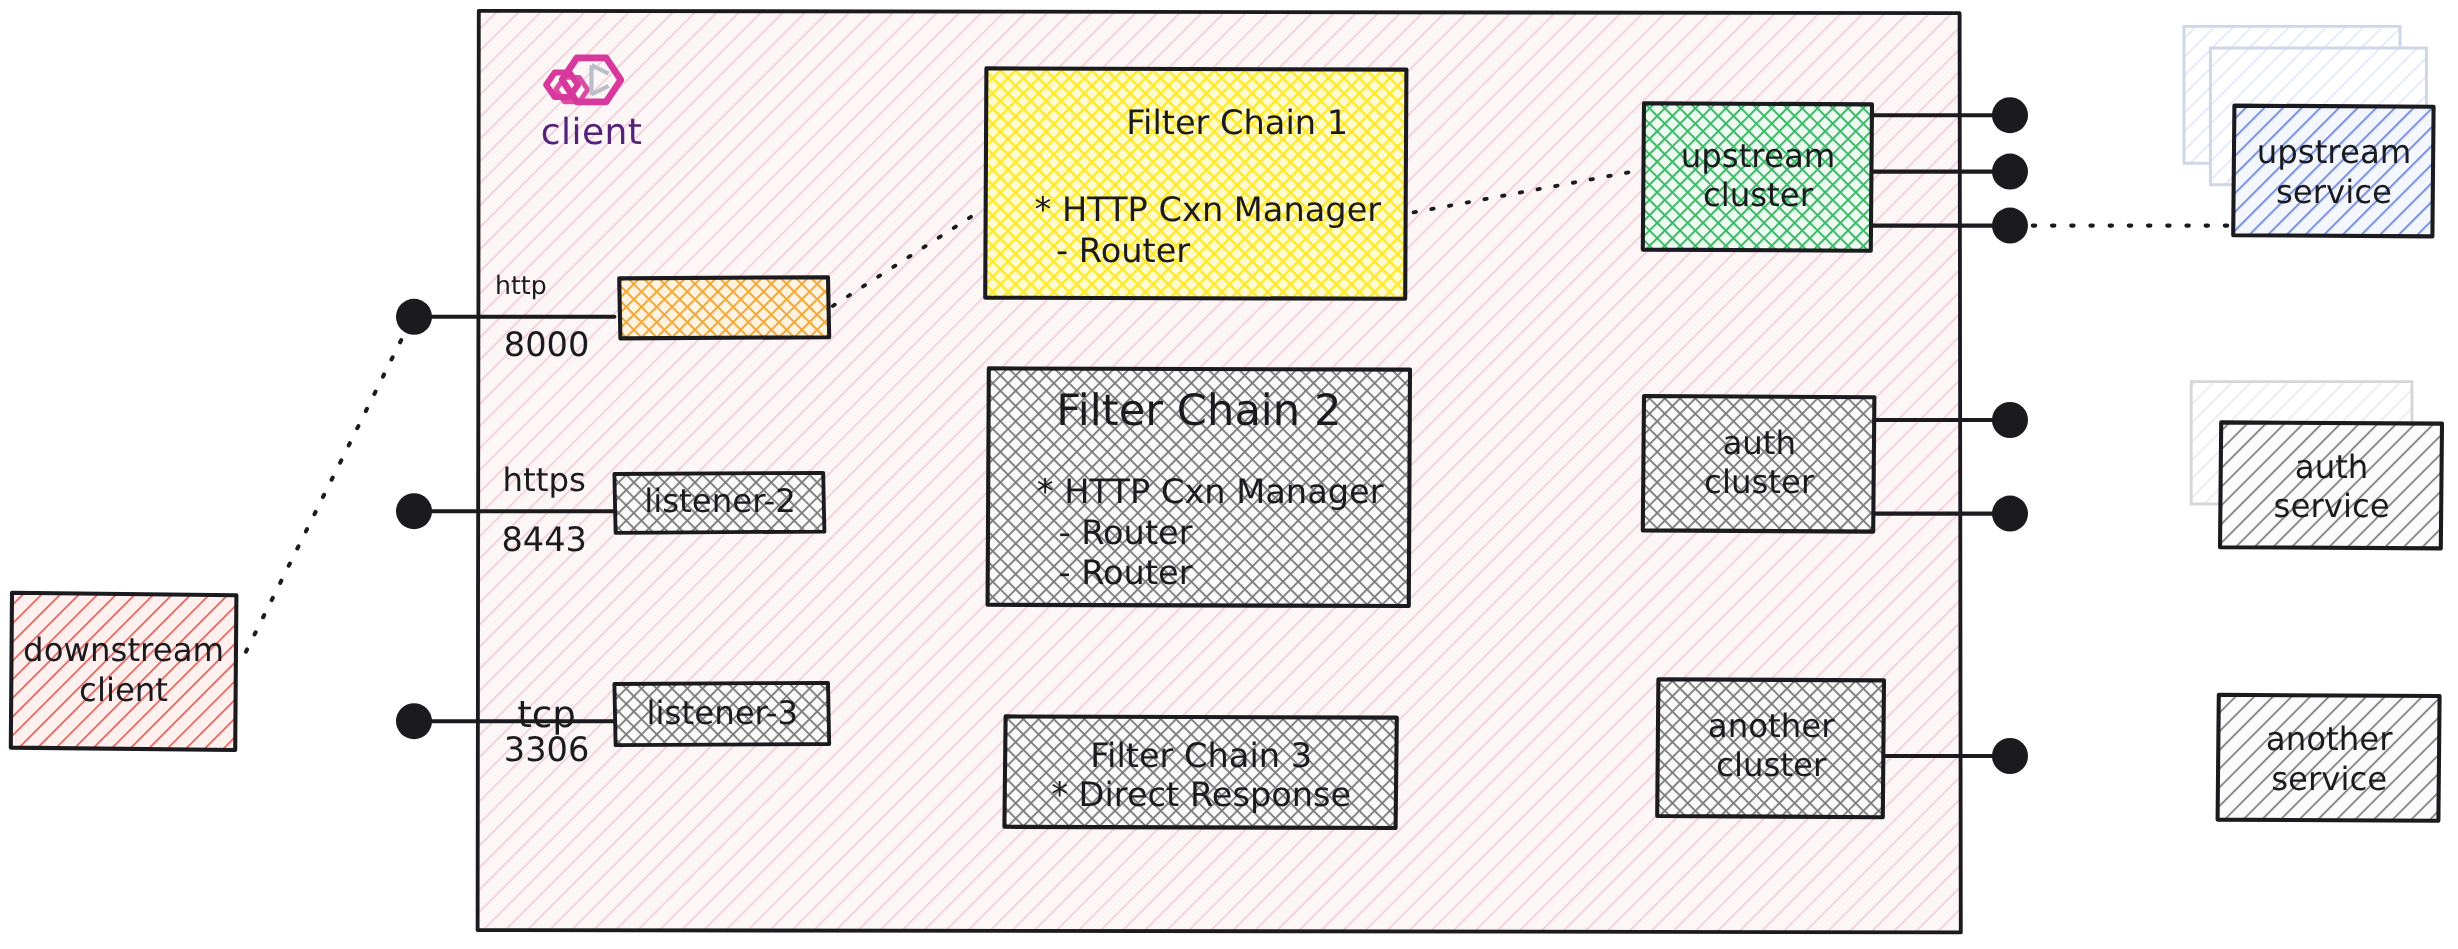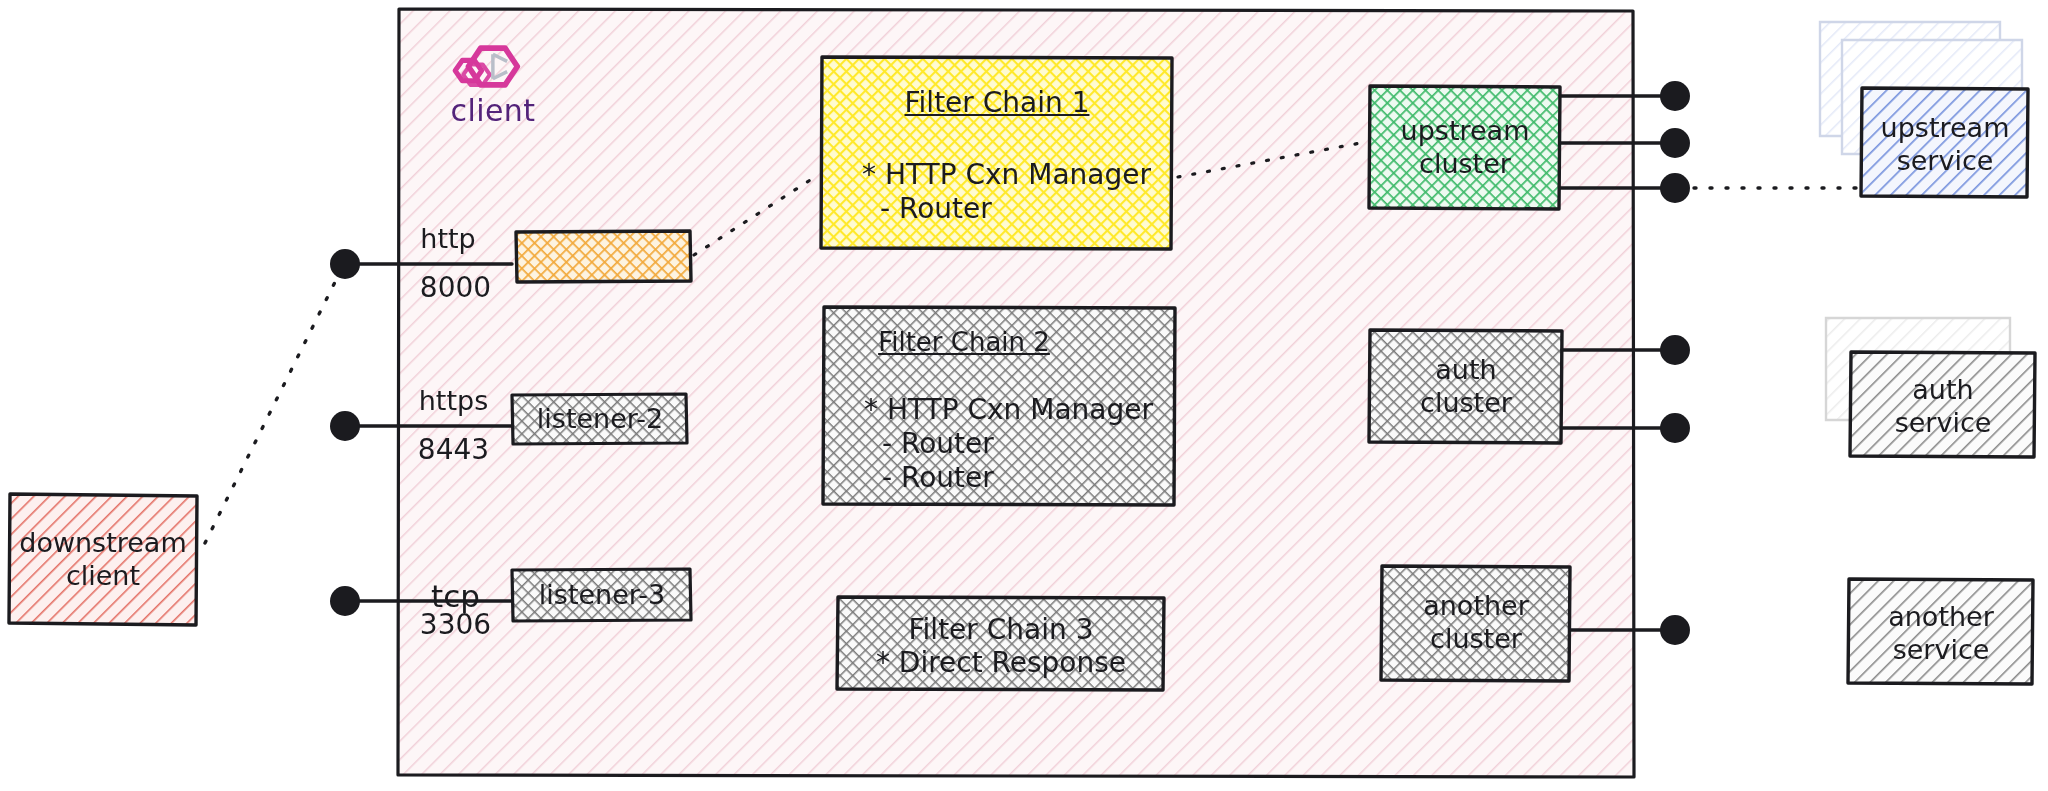--- a/index.html
+++ b/index.html
@@ -166,39 +166,39 @@
   </g>
 </svg>
 
 <div class="lbl envoy-word" style="left:438px;top:92px;width:110px;height:38px;">client</div>
 
 <div class="lbl" style="left:10px;top:520px;width:186px;height:80px;font-size:27px;">
   <span>downstream</span>
   <span>client</span>
 </div>
 
-<div class="lbl port-lbl" style="left:398px;top:222px;width:100px;height:34px;font-size:27px;">http</div>
+<div class="lbl port-lbl" style="left:384px;top:222px;width:100px;height:34px;font-size:21px;">http</div>
 <div class="lbl port-lbl" style="left:398px;top:270px;width:115px;height:36px;font-size:28px;">8000</div>
 
 <div class="lbl port-lbl" style="left:396px;top:384px;width:115px;height:34px;font-size:27px;">https</div>
 <div class="lbl port-lbl" style="left:396px;top:432px;width:115px;height:36px;font-size:28px;">8443</div>
 
 <div class="lbl port-lbl" style="left:398px;top:580px;width:115px;height:34px;font-size:31px;">tcp</div>
 <div class="lbl port-lbl" style="left:398px;top:607px;width:115px;height:36px;font-size:28px;">3306</div>
 
 <div class="lbl" style="left:512px;top:395px;width:176px;height:49px;font-size:27px;">listener-2</div>
 <div class="lbl" style="left:512px;top:570px;width:180px;height:51px;font-size:27px;">listener-3</div>
 
-<div class="lbl" style="left:822px;top:85px;width:350px;height:36px;font-size:28px;text-decoration:underline;">Filter Chain 1</div>
+<div class="lbl" style="left:856px;top:85px;width:350px;height:36px;font-size:28px;">Filter Chain 1</div>
 <div class="lbl left-lbl" style="left:862px;top:152px;width:320px;height:80px;font-size:28px;">
   <span>* HTTP Cxn Manager</span>
   <span style="padding-left:18px">- Router</span>
 </div>
 
-<div class="lbl" style="left:824px;top:325px;width:280px;height:36px;font-size:26px;text-decoration:underline;">Filter Chain 2</div>
+<div class="lbl" style="left:824px;top:325px;width:350px;height:36px;font-size:36px;">Filter Chain 2</div>
 <div class="lbl left-lbl" style="left:864px;top:389px;width:320px;height:110px;font-size:28px;">
   <span>* HTTP Cxn Manager</span>
   <span style="padding-left:18px">- Router</span>
   <span style="padding-left:18px">- Router</span>
 </div>
 
 <div class="lbl" style="left:838px;top:604px;width:326px;height:52px;font-size:28px;">Filter Chain 3</div>
 <div class="lbl" style="left:838px;top:645px;width:326px;height:36px;font-size:28px;">* Direct Response</div>
 
 <div class="lbl" style="left:1370px;top:108px;width:190px;height:80px;font-size:27px;">

